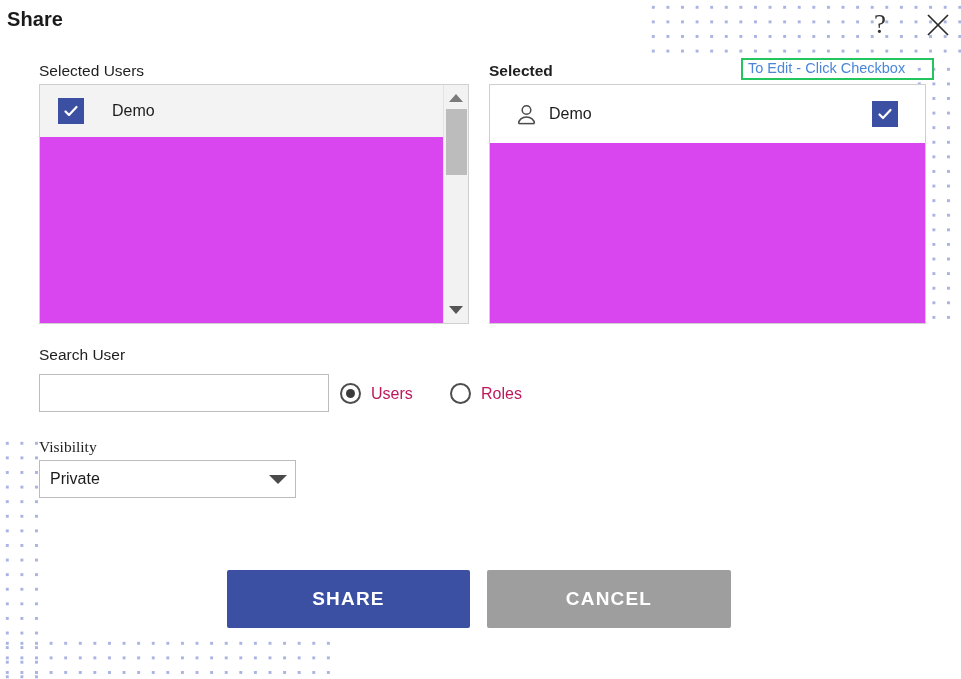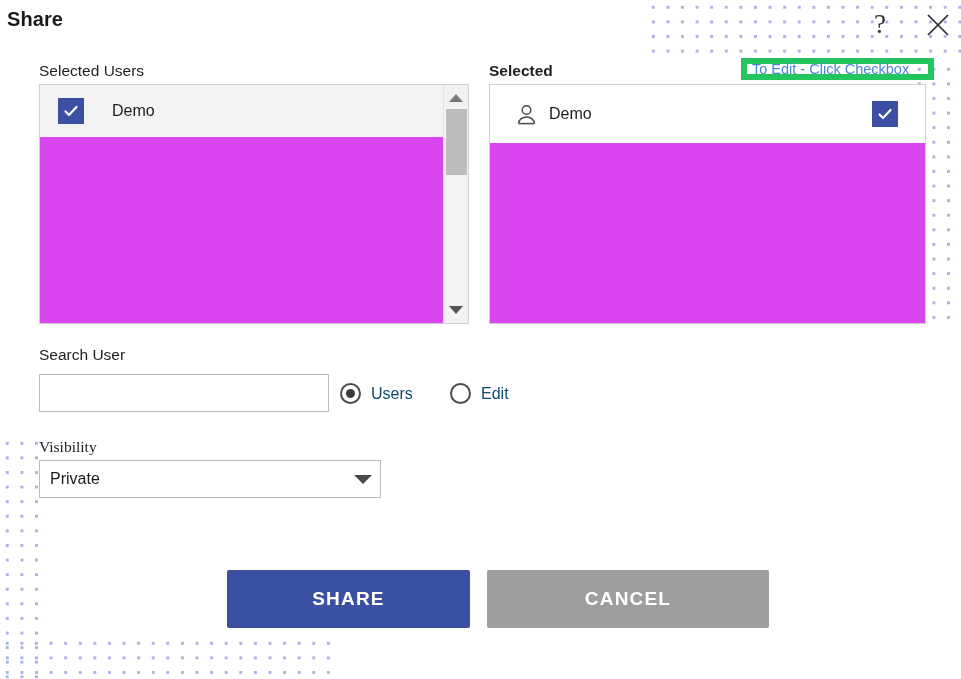--- a/index.html
+++ b/index.html
@@ -69,24 +69,24 @@
   .lbl-available { left: 39px; top: 62px; }
   .lbl-selected  { left: 489px; top: 62px; font-weight: bold; }
   .lbl-search    { left: 39px; top: 346px; text-align: center; }
   .lbl-visibility{ left: 39px; top: 438px; font-family: Liberation Serif, serif; }
 
   
   .edit-hint {
     position: absolute;
     left: 741px; top: 58px;
     width: 193px; height: 22px;
-    border: 6px solid #22c55e;
-    box-sizing: border-box;
-    display: flex;
-    align-items: center;
+    border: 2px solid #22c55e;
+    box-sizing: border-box;
+    display: flex;
+    align-items: flex-start;
     cursor: pointer;
     background: transparent;
   }
   .edit-hint span {
     font-size: 14.5px;
     color: #4a86d8;
     padding-left: 5px;
     white-space: nowrap;
   }
 
@@ -221,28 +221,28 @@
     flex: none;
   }
   .radio-dot {
     width: 9px; height: 9px;
     border-radius: 50%;
     background: #3b3b3b;
   }
   .radio-label {
     margin-left: 10px;
     font-size: 16px;
-    color: #0c4a6e;
+    color: #be185d;
   }
 
   
   .select-box {
     position: absolute;
     left: 39px; top: 460px;
-    width: 342px; height: 38px;
+    width: 257px; height: 38px;
     box-sizing: border-box;
     border: 1px solid #bcbcbc;
     background: #ffffff;
     display: flex;
     align-items: center;
     cursor: pointer;
   }
   .select-value {
     font-size: 16px;
     color: #1c1c1c;
@@ -269,21 +269,21 @@
     border: none;
     border-radius: 2px;
     color: #ffffff;
     font-family: "Liberation Sans", sans-serif;
     font-size: 19px;
     font-weight: bold;
     letter-spacing: 1.2px;
     cursor: pointer;
   }
   .btn-share  { left: 227px; top: 570px; width: 243px; background: #3b50a2; }
-  .btn-cancel { left: 487px; top: 570px; width: 282px; background: #9e9e9e; }
+  .btn-cancel { left: 487px; top: 570px; width: 244px; background: #9e9e9e; }
 </style>
 </head>
 <body>
 
 <div id="stage">
 
   <div class="dots dots-tr"></div>
   <div class="dots dots-r"></div>
   <div class="dots dots-l"></div>
   <div class="dots dots-b"></div>
@@ -354,21 +354,21 @@
   <input class="search-input" type="text" value="" placeholder="" style="">
 
   <div class="radio-group rg-users">
     <div class="radio-outer">
       <div class="radio-dot"></div>
     </div>
     <div class="radio-label">Users</div>
   </div>
   <div class="radio-group rg-roles">
     <div class="radio-outer"></div>
-    <div class="radio-label">Edit</div>
+    <div class="radio-label">Roles</div>
   </div>
 
   <div class="field-label lbl-visibility">Visibility</div>
   <div class="select-box">
     <div class="select-value">Private</div>
     <div class="select-caret">
       <div class="caret"></div>
     </div>
   </div>
 

